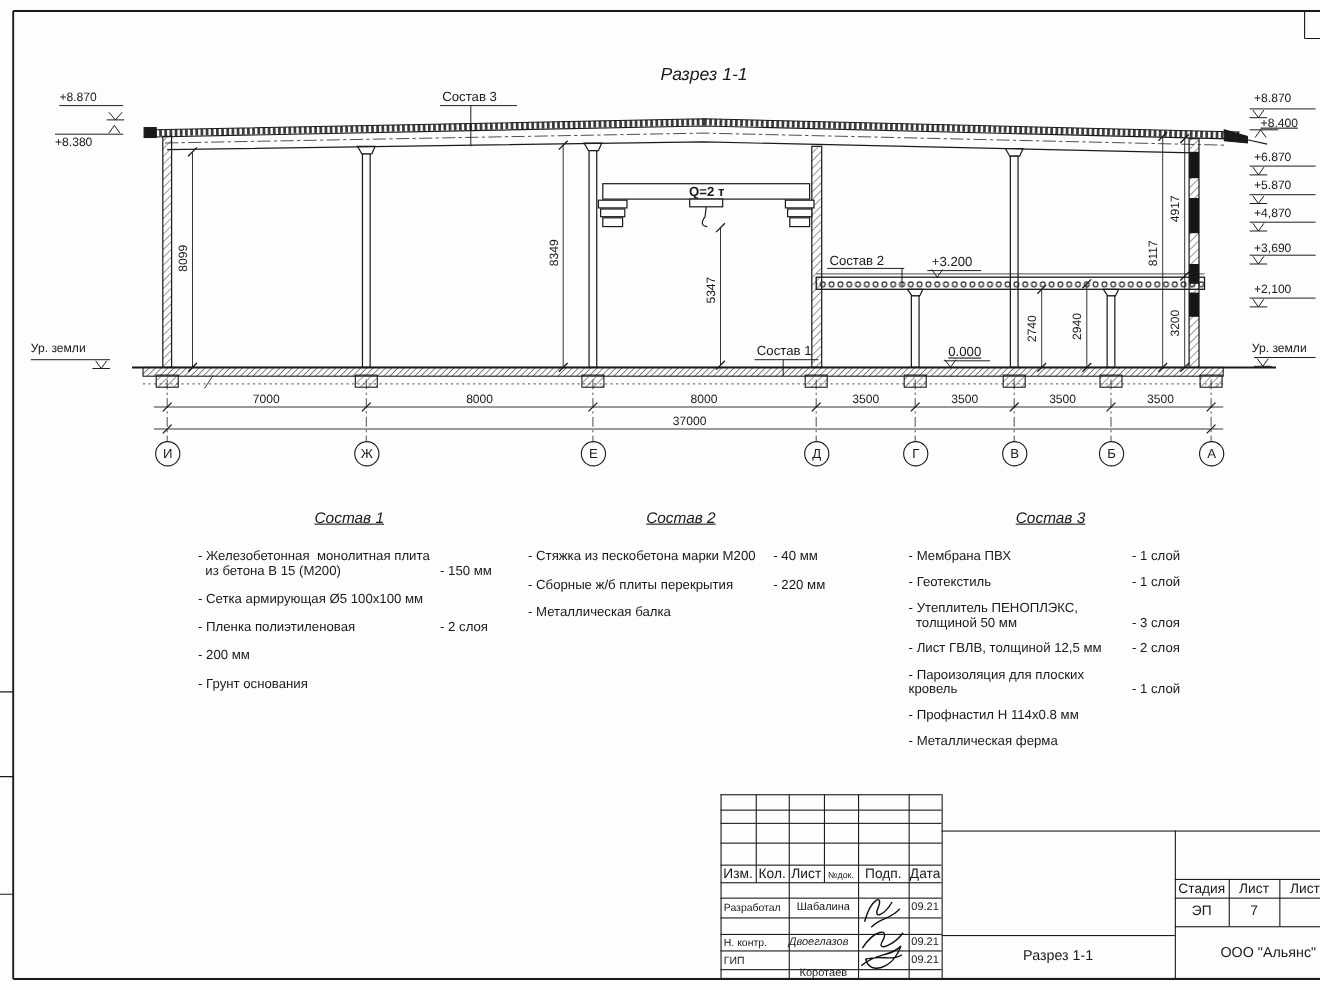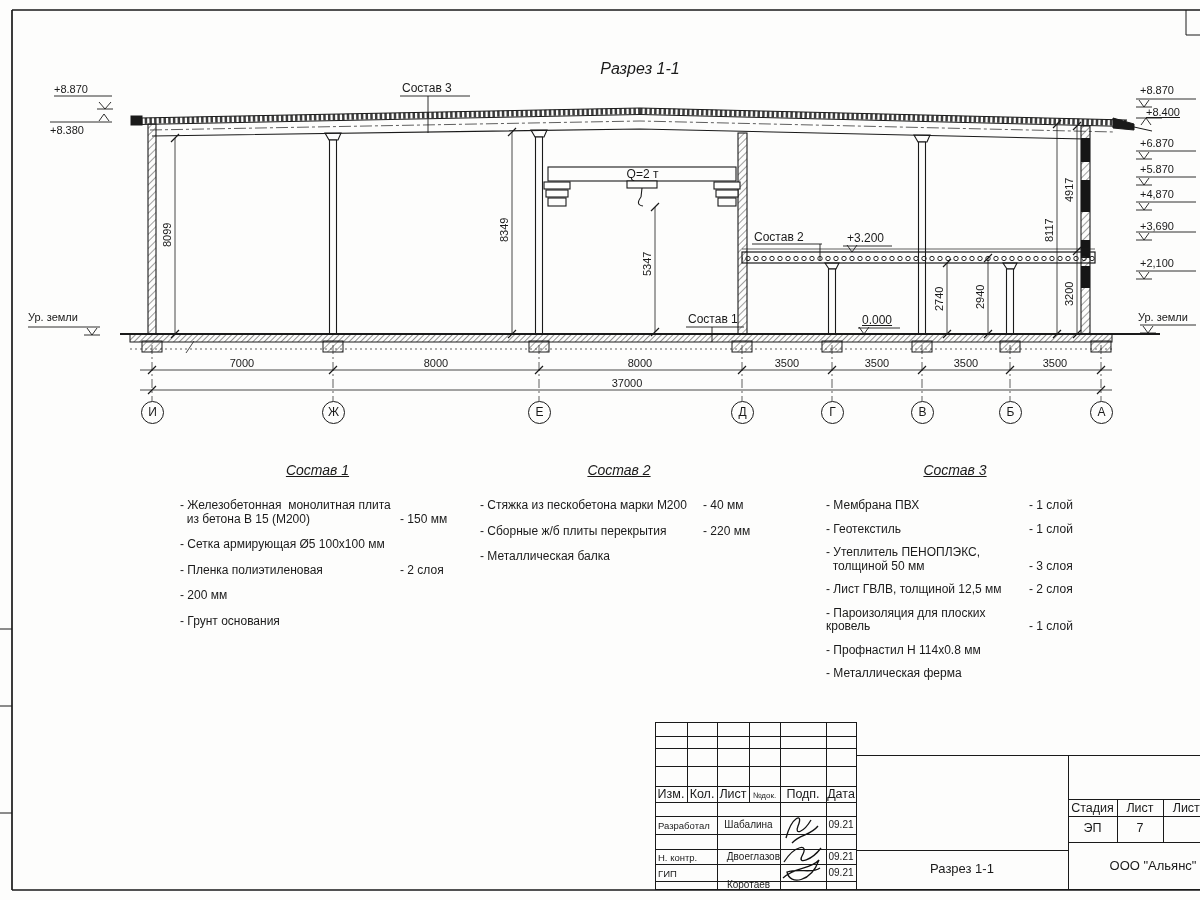--- a/index.html
+++ b/index.html
@@ -7,21 +7,21 @@
        font-family:"Liberation Sans", sans-serif;color:#1a1a1a;}
   svg{position:absolute;left:0;top:0;}
   .ev{position:absolute;font-size:11px;white-space:nowrap;}
   .co{position:absolute;font-size:12px;white-space:nowrap;}
   .vd{position:absolute;font-size:11px;white-space:nowrap;transform:rotate(-90deg);transform-origin:0 0;}
   .hd{position:absolute;font-size:11px;width:60px;margin-left:-30px;text-align:center;}
   .axc{position:absolute;width:21px;height:21px;border:1.2px solid #1a1a1a;border-radius:50%;
        margin-left:-11px;text-align:center;line-height:21px;font-size:12px;background:#fdfdfc;}
   .page-title{position:absolute;left:555px;top:60px;width:170px;text-align:center;
        font-size:16px;font-style:italic;}
-  .crane-lbl{position:absolute;left:555px;top:167px;width:175px;text-align:center;font-size:12px;}
+  .crane-lbl{position:absolute;left:555px;top:167px;width:175px;text-align:center;font-size:12px;font-weight:bold;}
   .list{position:absolute;}
   .list-title{text-align:center;font-style:italic;text-decoration:underline;font-size:14px;margin-bottom:21px;}
   .li{display:flex;justify-content:space-between;align-items:flex-end;font-size:12px;line-height:13.5px;}
   .mb12{margin-bottom:12px;} .mb10{margin-bottom:10px;}
   .lt{white-space:pre-wrap;} .lv{white-space:nowrap;width:55px;text-align:left;flex:0 0 auto;}
   
   .stamp{position:absolute;left:655px;top:722px;width:545px;height:168px;padding-left:37px;}
   .vl{position:absolute;width:1px;background:#1a1a1a;}
   .hl{position:absolute;height:1px;background:#1a1a1a;}
   .st{position:absolute;font-size:12.5px;text-align:center;white-space:nowrap;}
@@ -319,21 +319,21 @@
   <div class="st" style="left:32px;top:65px;width:30px;">Кол.</div>
   <div class="st" style="left:62px;top:65px;width:32px;">Лист</div>
   <div class="st" style="left:94px;top:69px;width:31px;font-size:8px;">№док.</div>
   <div class="st" style="left:125px;top:65px;width:46px;">Подп.</div>
   <div class="st" style="left:171px;top:65px;width:30px;">Дата</div>
 
   <div class="sr" style="left:3px;top:98px;font-size:9.5px;">Разработал</div>
   <div class="sr" style="left:62px;top:97px;width:63px;text-align:center;">Шабалина</div>
   <div class="sr" style="left:171px;top:97px;width:30px;text-align:center;">09.21</div>
   <div class="sr" style="left:3px;top:130px;font-size:9.5px;">Н. контр.</div>
-  <div class="sr" style="left:62px;top:129px;width:63px;text-align:right;">Двоеглазов</div>
+  <div class="sr" style="left:62px;top:129px;width:63px;text-align:left;font-style:italic;">Двоеглазов</div>
   <div class="sr" style="left:171px;top:129px;width:30px;text-align:center;">09.21</div>
   <div class="sr" style="left:3px;top:146px;font-size:9.5px;">ГИП</div>
   <div class="sr" style="left:62px;top:157px;width:63px;text-align:center;">Коротаев</div>
   <div class="sr" style="left:171px;top:145px;width:30px;text-align:center;">09.21</div>
 
   <svg width="50" height="78" style="left:123px;top:88px;position:absolute;">
     <g stroke="#111" fill="none" stroke-width="1.3">
       <path d="M8 28 C14 6 26 2 20 16 C16 26 26 22 33 10 M14 33 C22 24 32 26 40 16"></path>
       <path d="M6 52 C16 36 32 32 24 46 C19 55 34 50 43 38"></path>
       <path d="M5 68 C18 56 32 60 41 50 C33 72 12 76 9 62 C22 58 34 64 42 58"></path>

